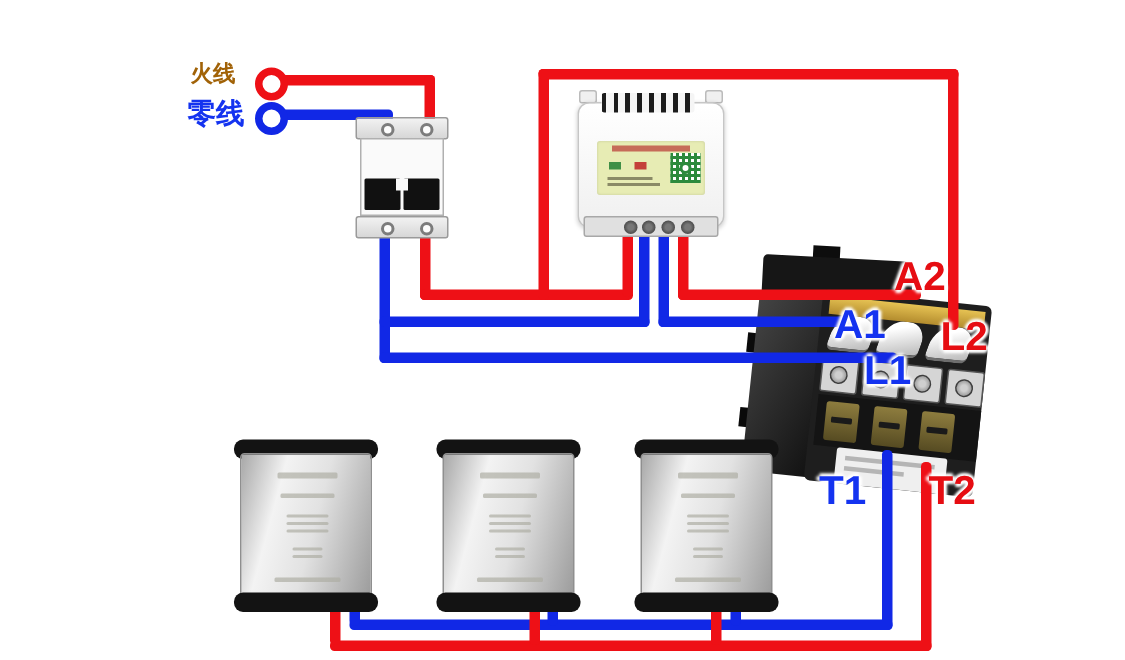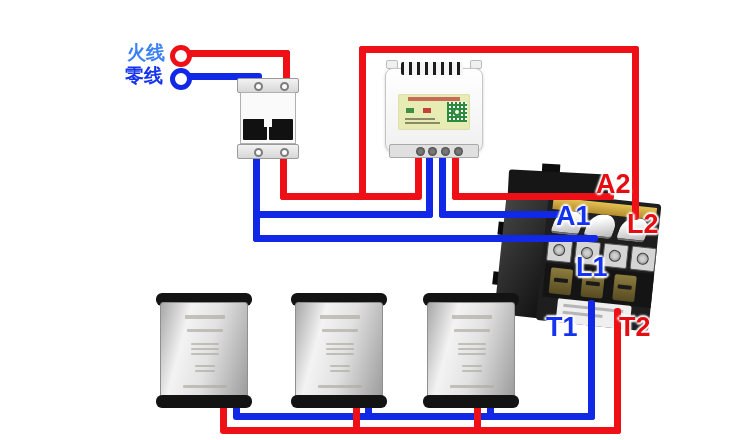--- a/index.html
+++ b/index.html
@@ -10,21 +10,21 @@
   .wire{position:absolute;border-radius:3px;}
   .wr{background:#ee1016;}
   .wb{background:#1128e6;}
   
   .ring{position:absolute;width:12px;height:12px;border-radius:50%;background:#fff;}
   .ring.r{border:5px solid #ee1016;}
   .ring.b{border:5px solid #1128e6;}
   
   .t-title{position:absolute;left:0;top:7px;width:750px;text-align:center;font-size:25px;font-weight:bold;color:#111;letter-spacing:0.5px;}
   .t-volt{position:absolute;left:58px;top:42px;font-size:28px;font-weight:bold;color:#e60d12;}
-  .t-live{position:absolute;left:127px;top:40px;font-size:19px;font-weight:bold;color:#3b82f6;}
+  .t-live{position:absolute;left:127px;top:40px;font-size:15px;font-weight:bold;color:#a16207;}
   .t-neut{position:absolute;left:125px;top:63px;font-size:19px;font-weight:bold;color:#1433f0;}
   .t-brk{position:absolute;left:152px;top:131px;font-size:23px;font-weight:bold;color:#111;}
   .term{position:absolute;font-size:27px;font-weight:bold;
         text-shadow:-2px 0 2px #fff,2px 0 2px #fff,0 -2px 2px #fff,0 2px 2px #fff,1px 1px 2px #fff;}
   .term.red{color:#e60d12;}
   .term.blue{color:#1433f0;}
   
   .brk-strip{position:absolute;left:0;width:62px;height:15px;background:linear-gradient(#f2f2f2,#d7d7d7);border:1px solid #9a9a9a;border-radius:2px;box-sizing:border-box;}
   .bscrew{position:absolute;width:9px;height:9px;border-radius:50%;background:#fdfdfd;border:2px solid #7c7c7c;box-sizing:border-box;}
   
@@ -194,17 +194,17 @@
 
   <div class="ring r" style="left:170px;top:45px;"></div>
   <div class="ring b" style="left:170px;top:68px;"></div>
 
   <div class="t-live">火线</div>
   <div class="t-neut">零线</div>
 
   <div class="term red" style="left:596px;top:169px;">A2</div>
   <div class="term blue" style="left:556px;top:201px;">A1</div>
   <div class="term red" style="left:627px;top:209px;">L2</div>
-  <div class="term blue" style="left:576px;top:252px;">L1</div>
+  <div class="term blue" style="left:576px;top:232px;">L1</div>
   <div class="term blue" style="left:546px;top:312px;">T1</div>
   <div class="term red" style="left:619px;top:312px;">T2</div>
 
 </div>
 
 </body></html>

